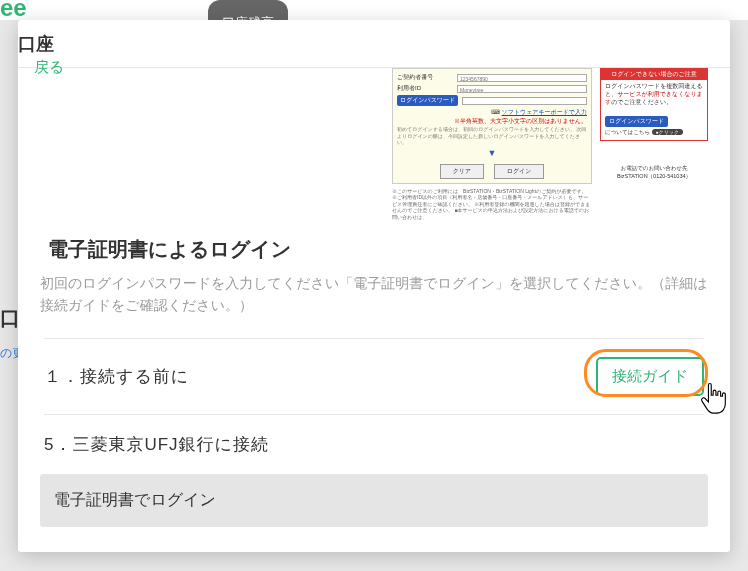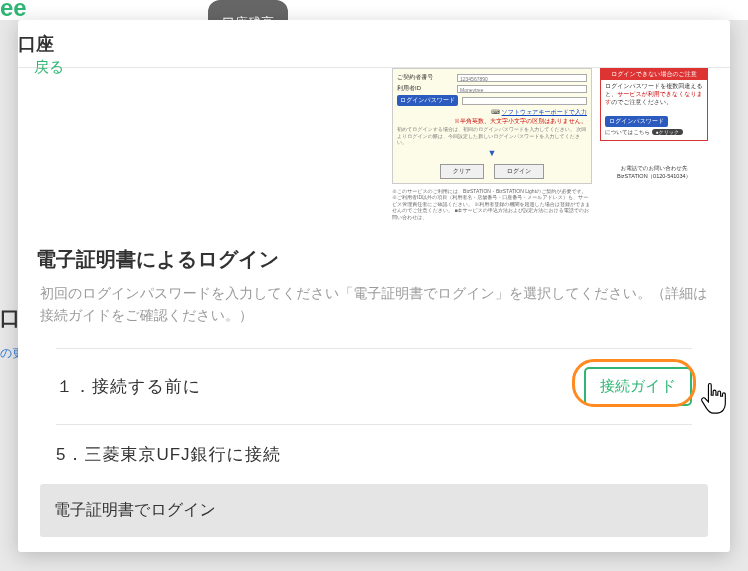--- a/index.html
+++ b/index.html
@@ -147,32 +147,31 @@
   }
   .np-contact {
     font-size:5.5px; text-align:center; color:#333;
     margin-top:24px; line-height:1.3;
   }
 
   .section-title {
     font-size: 20px;
     color: #333;
     font-weight: 600;
-    padding: 0 22px 10px 18px;
-    margin-top: 10px;
+    padding: 0 22px 10px 30px;
   }
   .section-desc {
     font-size: 14px;
     color: #9b9b9b;
     line-height: 1.55;
     padding: 0 22px 22px 22px;
   }
   .step {
     border-top: 1px solid #e6e6e6;
-    margin: 0 38px;
+    margin: 0 26px;
     padding: 18px 0;
     font-size: 17px;
     color: #333;
     display: flex;
     align-items: center;
     justify-content: space-between;
   }
   .step:first-of-type { border-top: 1px solid #e6e6e6; }
   .step-label { letter-spacing: 1px; }
   .step.filled {

